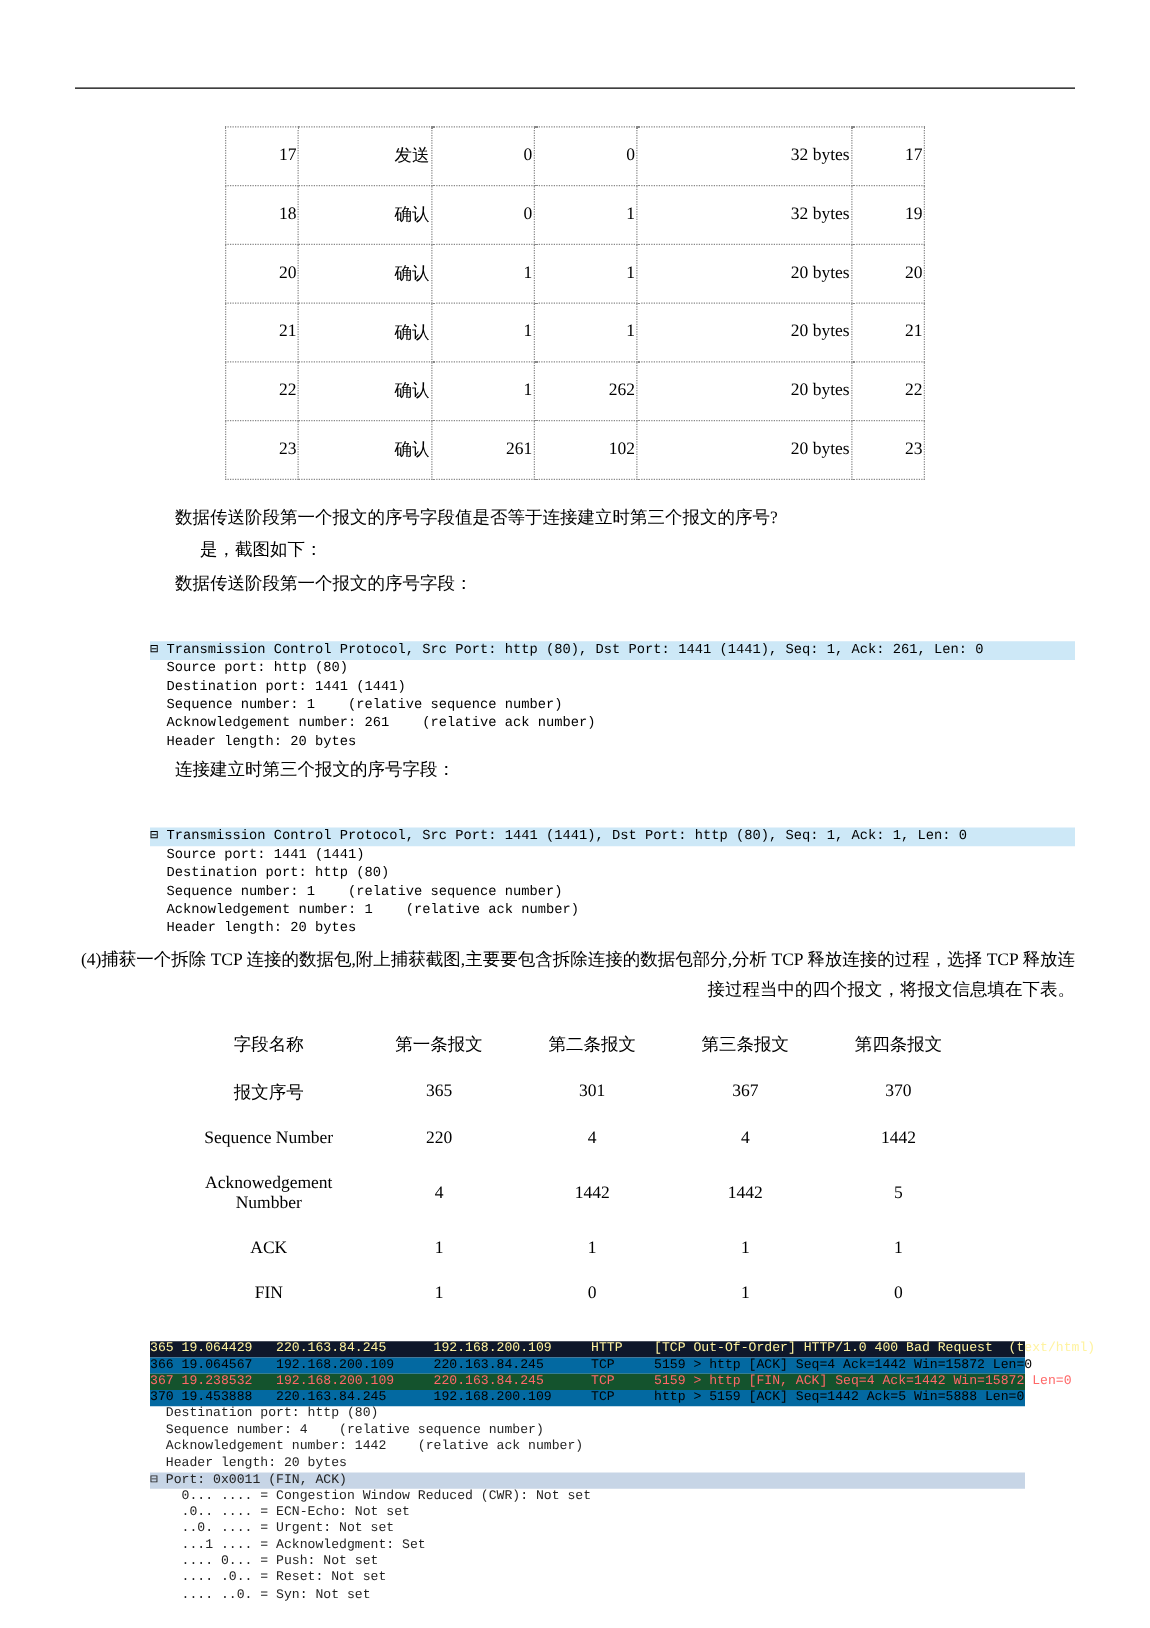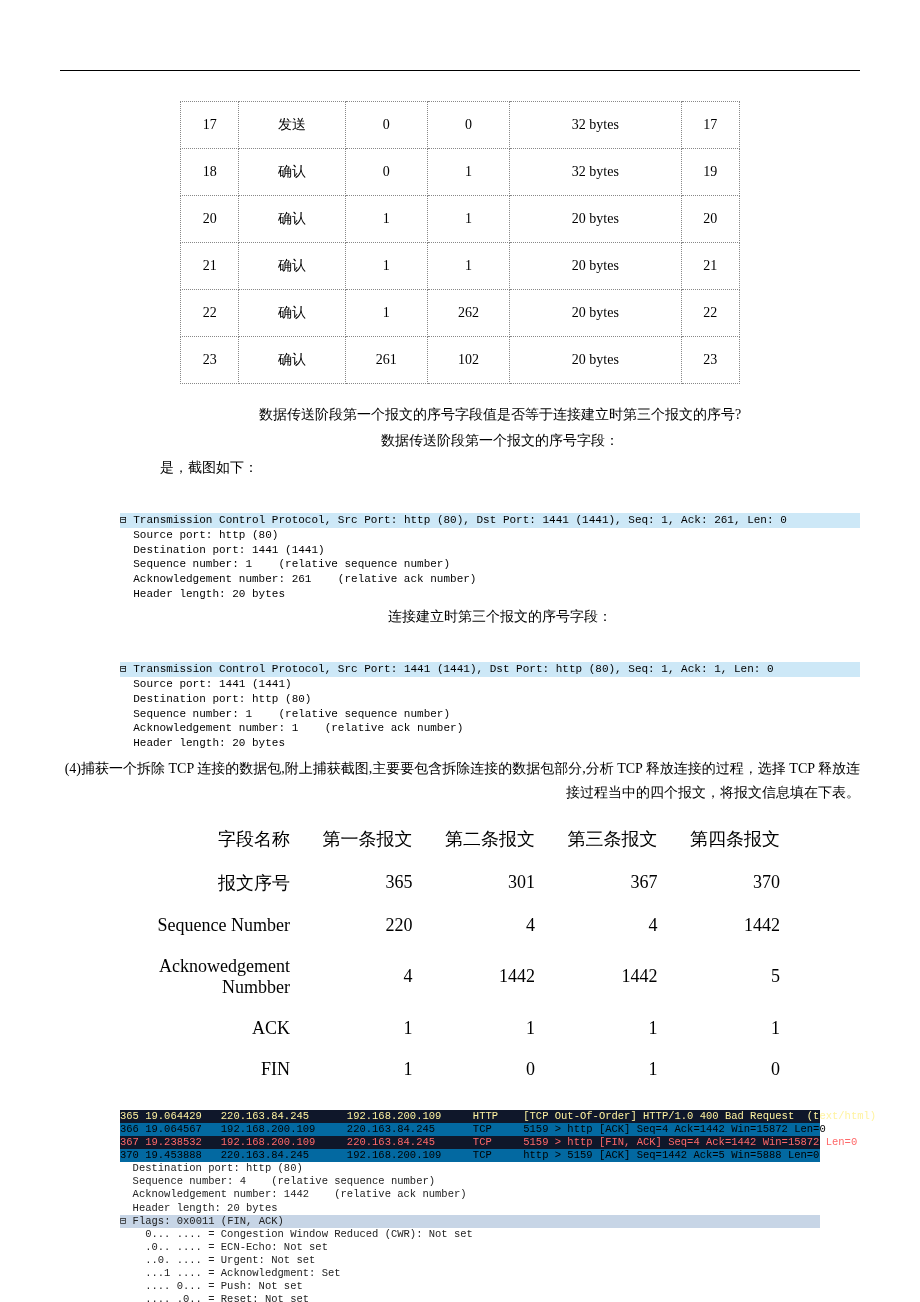--- a/index.html
+++ b/index.html
@@ -20,30 +20,30 @@
     border-top: 1.5px solid #000;
     margin: 70px 0 30px 0;
   }
   table.main {
     border-collapse: collapse;
     width: 560px;
     margin: 0 auto 20px auto;
   }
   table.main td {
     border: 1px dotted #888;
-    text-align: center;
+    text-align: right;
     height: 44px;
     font-family: "SimSun", serif;
     font-size: 14px;
   }
   .para {
     margin: 4px 0;
     line-height: 1.6;
   }
-  .indent1 { margin-left: 80px; text-align: center; }
+  .indent1 { margin-left: 80px; }
   .indent2 { margin-left: 100px; }
   .code-block {
     font-family: "Courier New", monospace;
     font-size: 11px;
     line-height: 1.35;
     white-space: pre;
     background: #fff;
     margin: 2px 0 2px 60px;
   }
   .code-highlight {
@@ -55,38 +55,38 @@
     line-height: 1.7;
     text-align: right;
   }
   table.fields {
     width: 640px;
     margin: 10px auto 20px auto;
     border-collapse: collapse;
     font-family: "SimSun", serif;
   }
   table.fields td {
-    text-align: right;
+    text-align: center;
     padding: 10px 0;
-    font-size: 18px;
+    font-size: 14px;
   }
   table.fields td:first-child {
     width: 150px;
   }
   .wireshark {
     font-family: "Lucida Console", "Courier New", monospace;
     font-size: 10.5px;
     line-height: 1.25;
     margin: 6px 0 18px 60px;
     width: 700px;
   }
   .ws-row { display: flex; white-space: pre; }
   .ws-red { background: #0f172a; color: #fff3a0; }
   .ws-white { background: #0369a1; color: #000; }
-  .ws-dark { background: #0f172a; color: #ff6868; }
+  .ws-dark { background: #14532d; color: #ff6868; }
   .ws-hl { background: #c7d5e6; }
   .ws-body { white-space: pre; color: #222; }
 </style>
 </head>
 <body>
 
 <div class="page">
   <div class="hr-top"></div>
 
   <table class="main">
@@ -136,22 +136,22 @@
           <td>确认</td>
           <td>261</td>
           <td>102</td>
           <td>20 bytes</td>
           <td>23</td>
         </tr>
       </tbody>
   </table>
 
   <div class="para indent1">数据传送阶段第一个报文的序号字段值是否等于连接建立时第三个报文的序号?</div>
+  <div class="para indent2">是，截图如下：</div>
   <div class="para indent1">数据传送阶段第一个报文的序号字段：</div>
-  <div class="para indent2">是，截图如下：</div>
 
   <div class="code-block">
     <span class="code-highlight">⊟ <span>Transmission Control Protocol, Src Port: http (80), Dst Port: 1441 (1441), Seq: 1, Ack: 261, Len: 0</span></span><span>  Source port: http (80)</span>
 <span>  Destination port: 1441 (1441)</span>
 <span>  Sequence number: 1    (relative sequence number)</span>
 <span>  Acknowledgement number: 261    (relative ack number)</span>
 <span>  Header length: 20 bytes</span></div>
 
   <div class="para indent1">连接建立时第三个报文的序号字段：</div>
 
@@ -215,21 +215,21 @@
     <div id="wsrows">
         <div class="ws-row ws-red">365 19.064429   220.163.84.245      192.168.200.109     HTTP    [TCP Out-Of-Order] HTTP/1.0 400 Bad Request  (text/html)</div>
         <div class="ws-row ws-white">366 19.064567   192.168.200.109     220.163.84.245      TCP     5159 &gt; http [ACK] Seq=4 Ack=1442 Win=15872 Len=0</div>
         <div class="ws-row ws-dark">367 19.238532   192.168.200.109     220.163.84.245      TCP     5159 &gt; http [FIN, ACK] Seq=4 Ack=1442 Win=15872 Len=0</div>
         <div class="ws-row ws-white">370 19.453888   220.163.84.245      192.168.200.109     TCP     http &gt; 5159 [ACK] Seq=1442 Ack=5 Win=5888 Len=0</div>
       </div>
     <div class="ws-body" id="wsbtop">  Destination port: http (80)
   Sequence number: 4    (relative sequence number)
   Acknowledgement number: 1442    (relative ack number)
   Header length: 20 bytes</div>
-    <div class="ws-body ws-hl">⊟ Flags: 0x0011 (FIN, ACK)</div>
+    <div class="ws-body ws-hl">⊟ Port: 0x0011 (FIN, ACK)</div>
     <div class="ws-body" id="wsflags">    0... .... = Congestion Window Reduced (CWR): Not set
     .0.. .... = ECN-Echo: Not set
     ..0. .... = Urgent: Not set
     ...1 .... = Acknowledgment: Set
     .... 0... = Push: Not set
     .... .0.. = Reset: Not set
     .... ..0. = Syn: Not set</div>
 
   </div>
 

